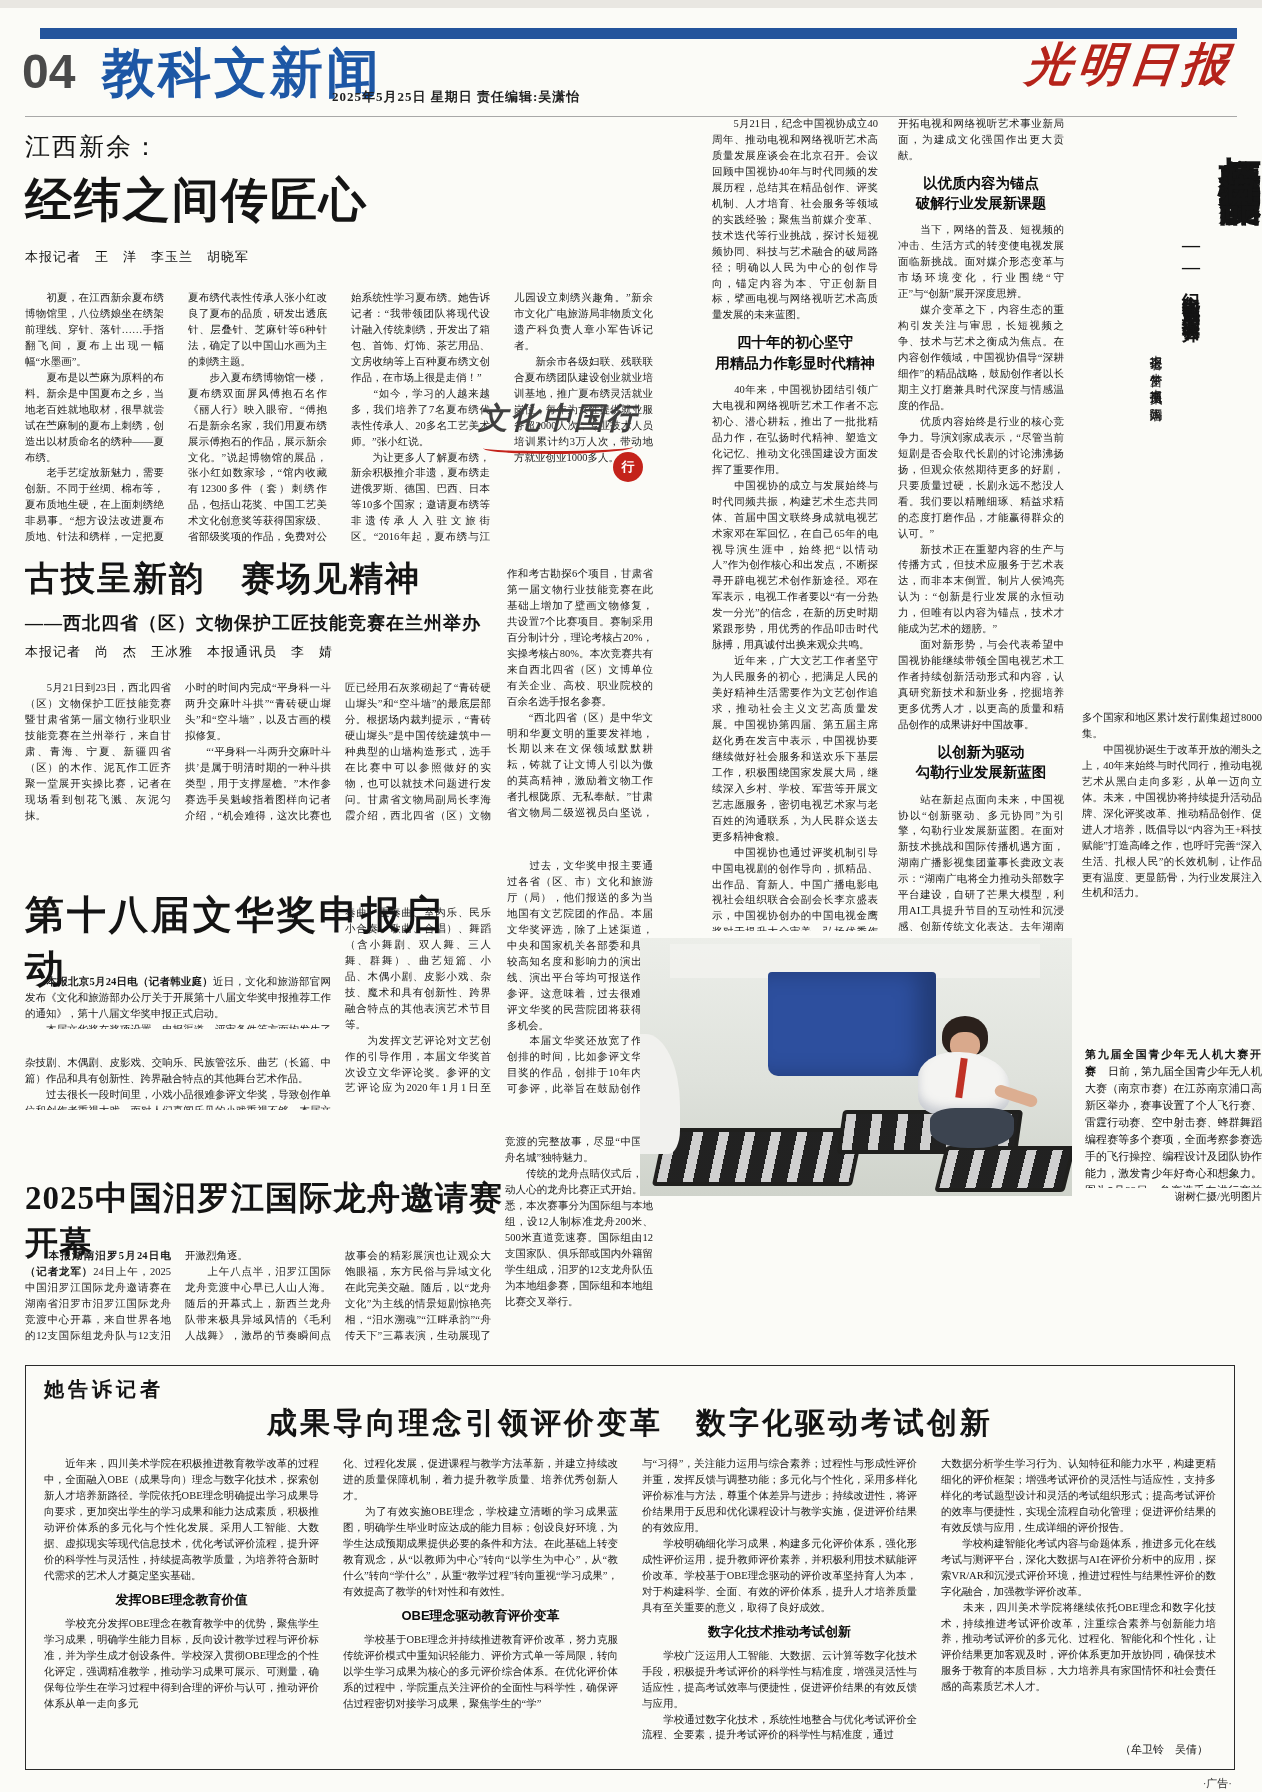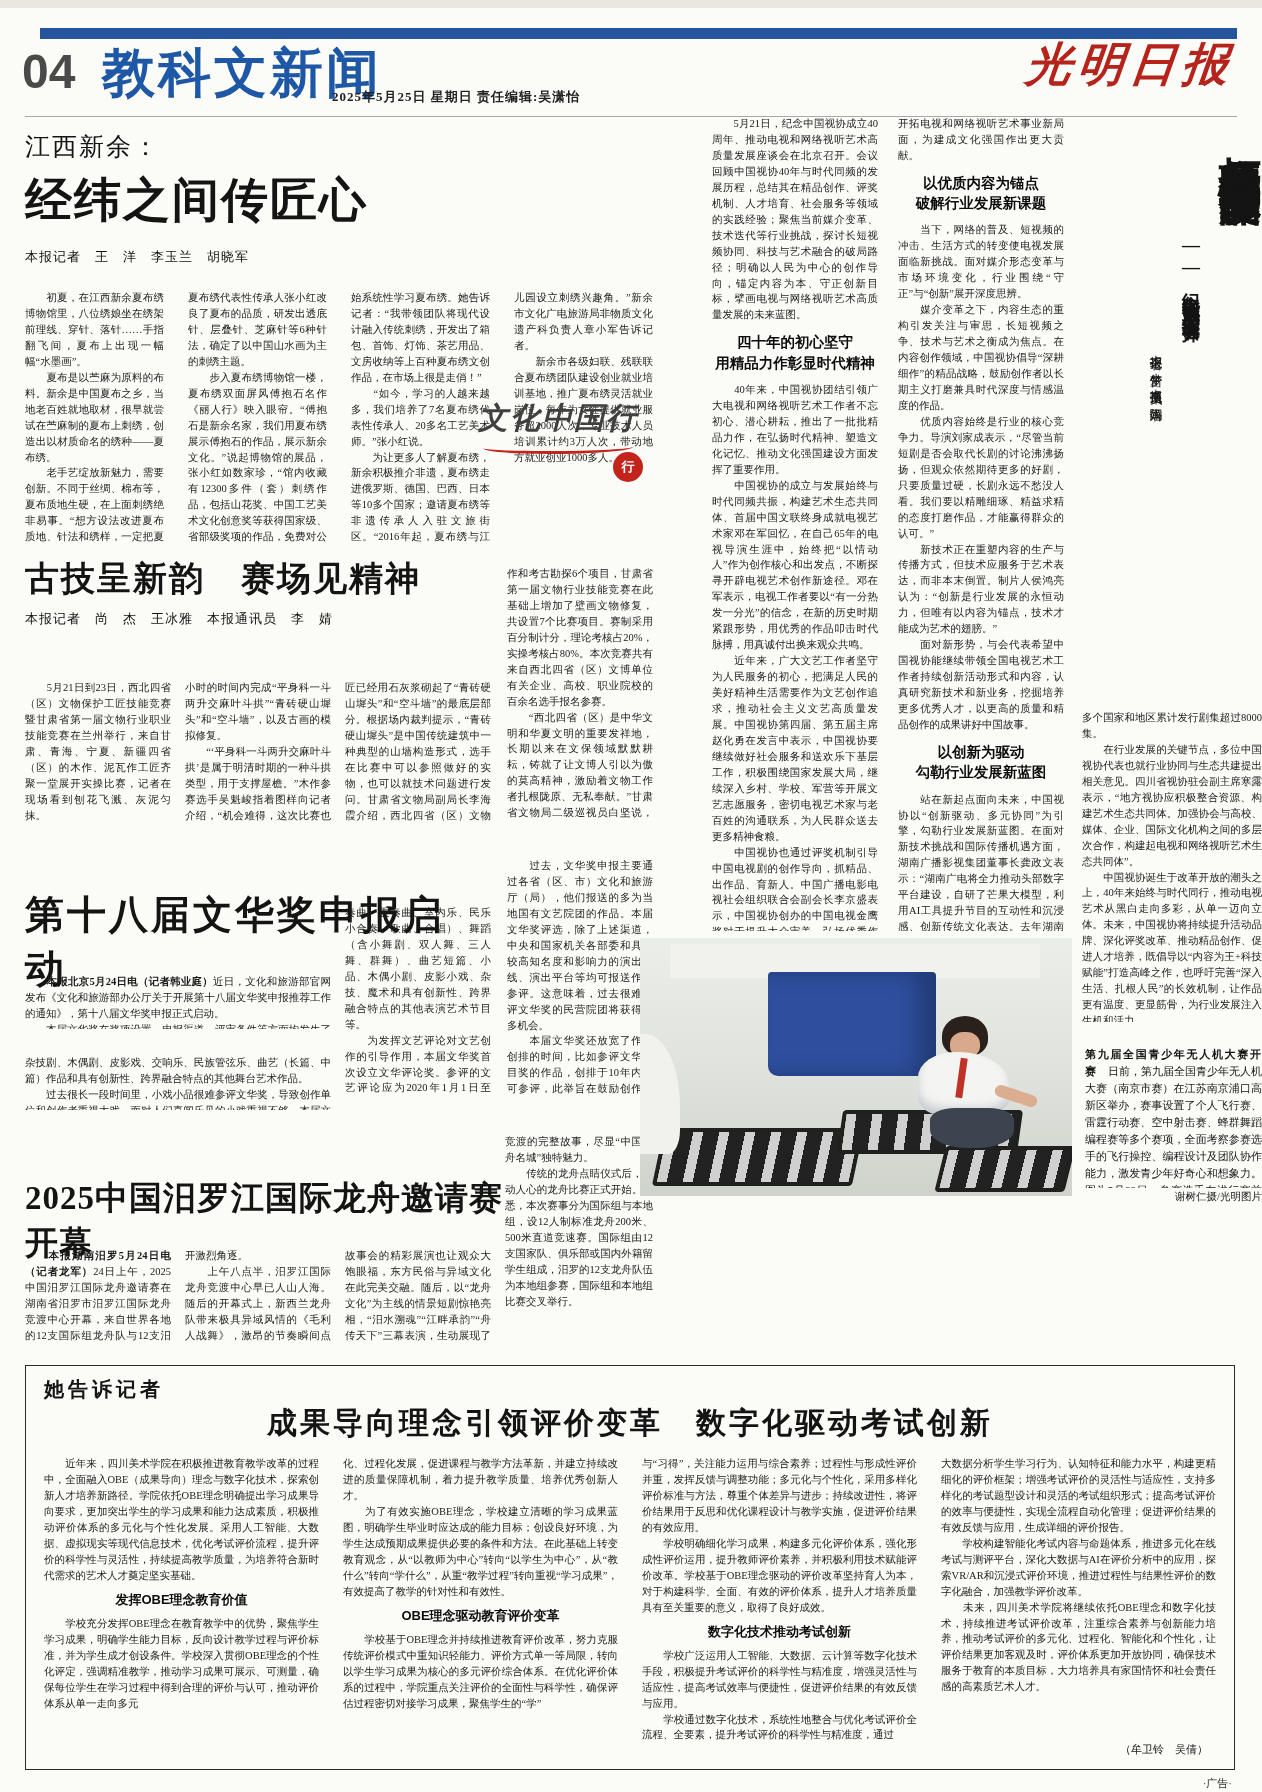--- a/index.html
+++ b/index.html
@@ -138,20 +138,21 @@
     </div>
     <div class="cult-logo">
       <div class="script">文化中国行</div>
       <div class="cult-swoosh"></div>
       <div class="cult-seal">行</div>
     </div>
   </div>
 
   <div class="a2">
     <div class="title">古技呈新韵　赛场见精神</div>
+    <div class="subtitle">——西北四省（区）文物保护工匠技能竞赛在兰州举办</div>
     <div class="byline">本报记者　尚　杰　王冰雅　本报通讯员　李　婧</div>
     <div class="a2-body">
       <div class="tcol">
           <p>　　5月21日到23日，西北四省（区）文物保护工匠技能竞赛暨甘肃省第一届文物行业职业技能竞赛在兰州举行，来自甘肃、青海、宁夏、新疆四省（区）的木作、泥瓦作工匠齐聚一堂展开实操比赛，记者在现场看到刨花飞溅、灰泥匀抹。</p>
         </div>
       <div class="tcol">
           <p>小时的时间内完成“平身科一斗两升交麻叶斗拱”“青砖硬山墀头”和“空斗墙”，以及古画的模拟修复。</p>
           <p>　　“‘平身科一斗两升交麻叶斗拱’是属于明清时期的一种斗拱类型，用于支撑屋檐。”木作参赛选手吴魁峻指着图样向记者介绍，“机会难得，这次比赛也是和同行切磋、向专家求教的好机会。”</p>
         </div>
       <div class="tcol">
@@ -222,21 +223,20 @@
         <p>　　媒介变革之下，内容生态的重构引发关注与审思，长短视频之争、技术与艺术之衡成为焦点。在内容创作领域，中国视协倡导“深耕细作”的精品战略，鼓励创作者以长期主义打磨兼具时代深度与情感温度的作品。</p>
         <p>　　优质内容始终是行业的核心竞争力。导演刘家成表示，“尽管当前短剧是否会取代长剧的讨论沸沸扬扬，但观众依然期待更多的好剧，只要质量过硬，长剧永远不愁没人看。我们要以精雕细琢、精益求精的态度打磨作品，才能赢得群众的认可。”</p>
         <p>　　新技术正在重塑内容的生产与传播方式，但技术应服务于艺术表达，而非本末倒置。制片人侯鸿亮认为：“创新是行业发展的永恒动力，但唯有以内容为锚点，技术才能成为艺术的翅膀。”</p>
         <p>　　面对新形势，与会代表希望中国视协能继续带领全国电视艺术工作者持续创新活动形式和内容，认真研究新技术和新业务，挖掘培养更多优秀人才，以更高的质量和精品创作的成果讲好中国故事。</p>
         <div class="sub-head">以创新为驱动<br>勾勒行业发展新蓝图</div>
         <p>　　站在新起点面向未来，中国视协以“创新驱动、多元协同”为引擎，勾勒行业发展新蓝图。在面对新技术挑战和国际传播机遇方面，湖南广播影视集团董事长龚政文表示：“湖南广电将全力推动头部数字平台建设，自研了芒果大模型，利用AI工具提升节目的互动性和沉浸感、创新传统文化表达。去年湖南广电也开始实施芒果出海行动计划，《歌手》等节目模式成功出海，成为书写中国故事、促进文化交流的美好见证。”</p>
       </div>
   </div>
   <div class="sx-c3 tcol">
       <p>多个国家和地区累计发行剧集超过8000集。</p>
-      <p>　　在行业发展的关键节点，多位中国视协代表也就行业协同与生态共建提出相关意见。四川省视协驻会副主席寒露表示，“地方视协应积极整合资源、构建艺术生态共同体。加强协会与高校、媒体、企业、国际文化机构之间的多层次合作，构建起电视和网络视听艺术生态共同体”。</p>
       <p>　　中国视协诞生于改革开放的潮头之上，40年来始终与时代同行，推动电视艺术从黑白走向多彩，从单一迈向立体。未来，中国视协将持续提升活动品牌、深化评奖改革、推动精品创作、促进人才培养，既倡导以“内容为王+科技赋能”打造高峰之作，也呼吁完善“深入生活、扎根人民”的长效机制，让作品更有温度、更显筋骨，为行业发展注入生机和活力。</p>
     </div>
 
   <div class="vh">
     <div class="vert vh-byline">本报记者　牛梦笛　本报通讯员　陶语嫣</div>
     <div class="vert vh-subtitle">——纪念中国视协成立四十周年座谈会召开</div>
     <div class="vert vh-title">打磨兼具时代深度与情感温度的作品</div>
   </div>
 
   <div class="photo">

